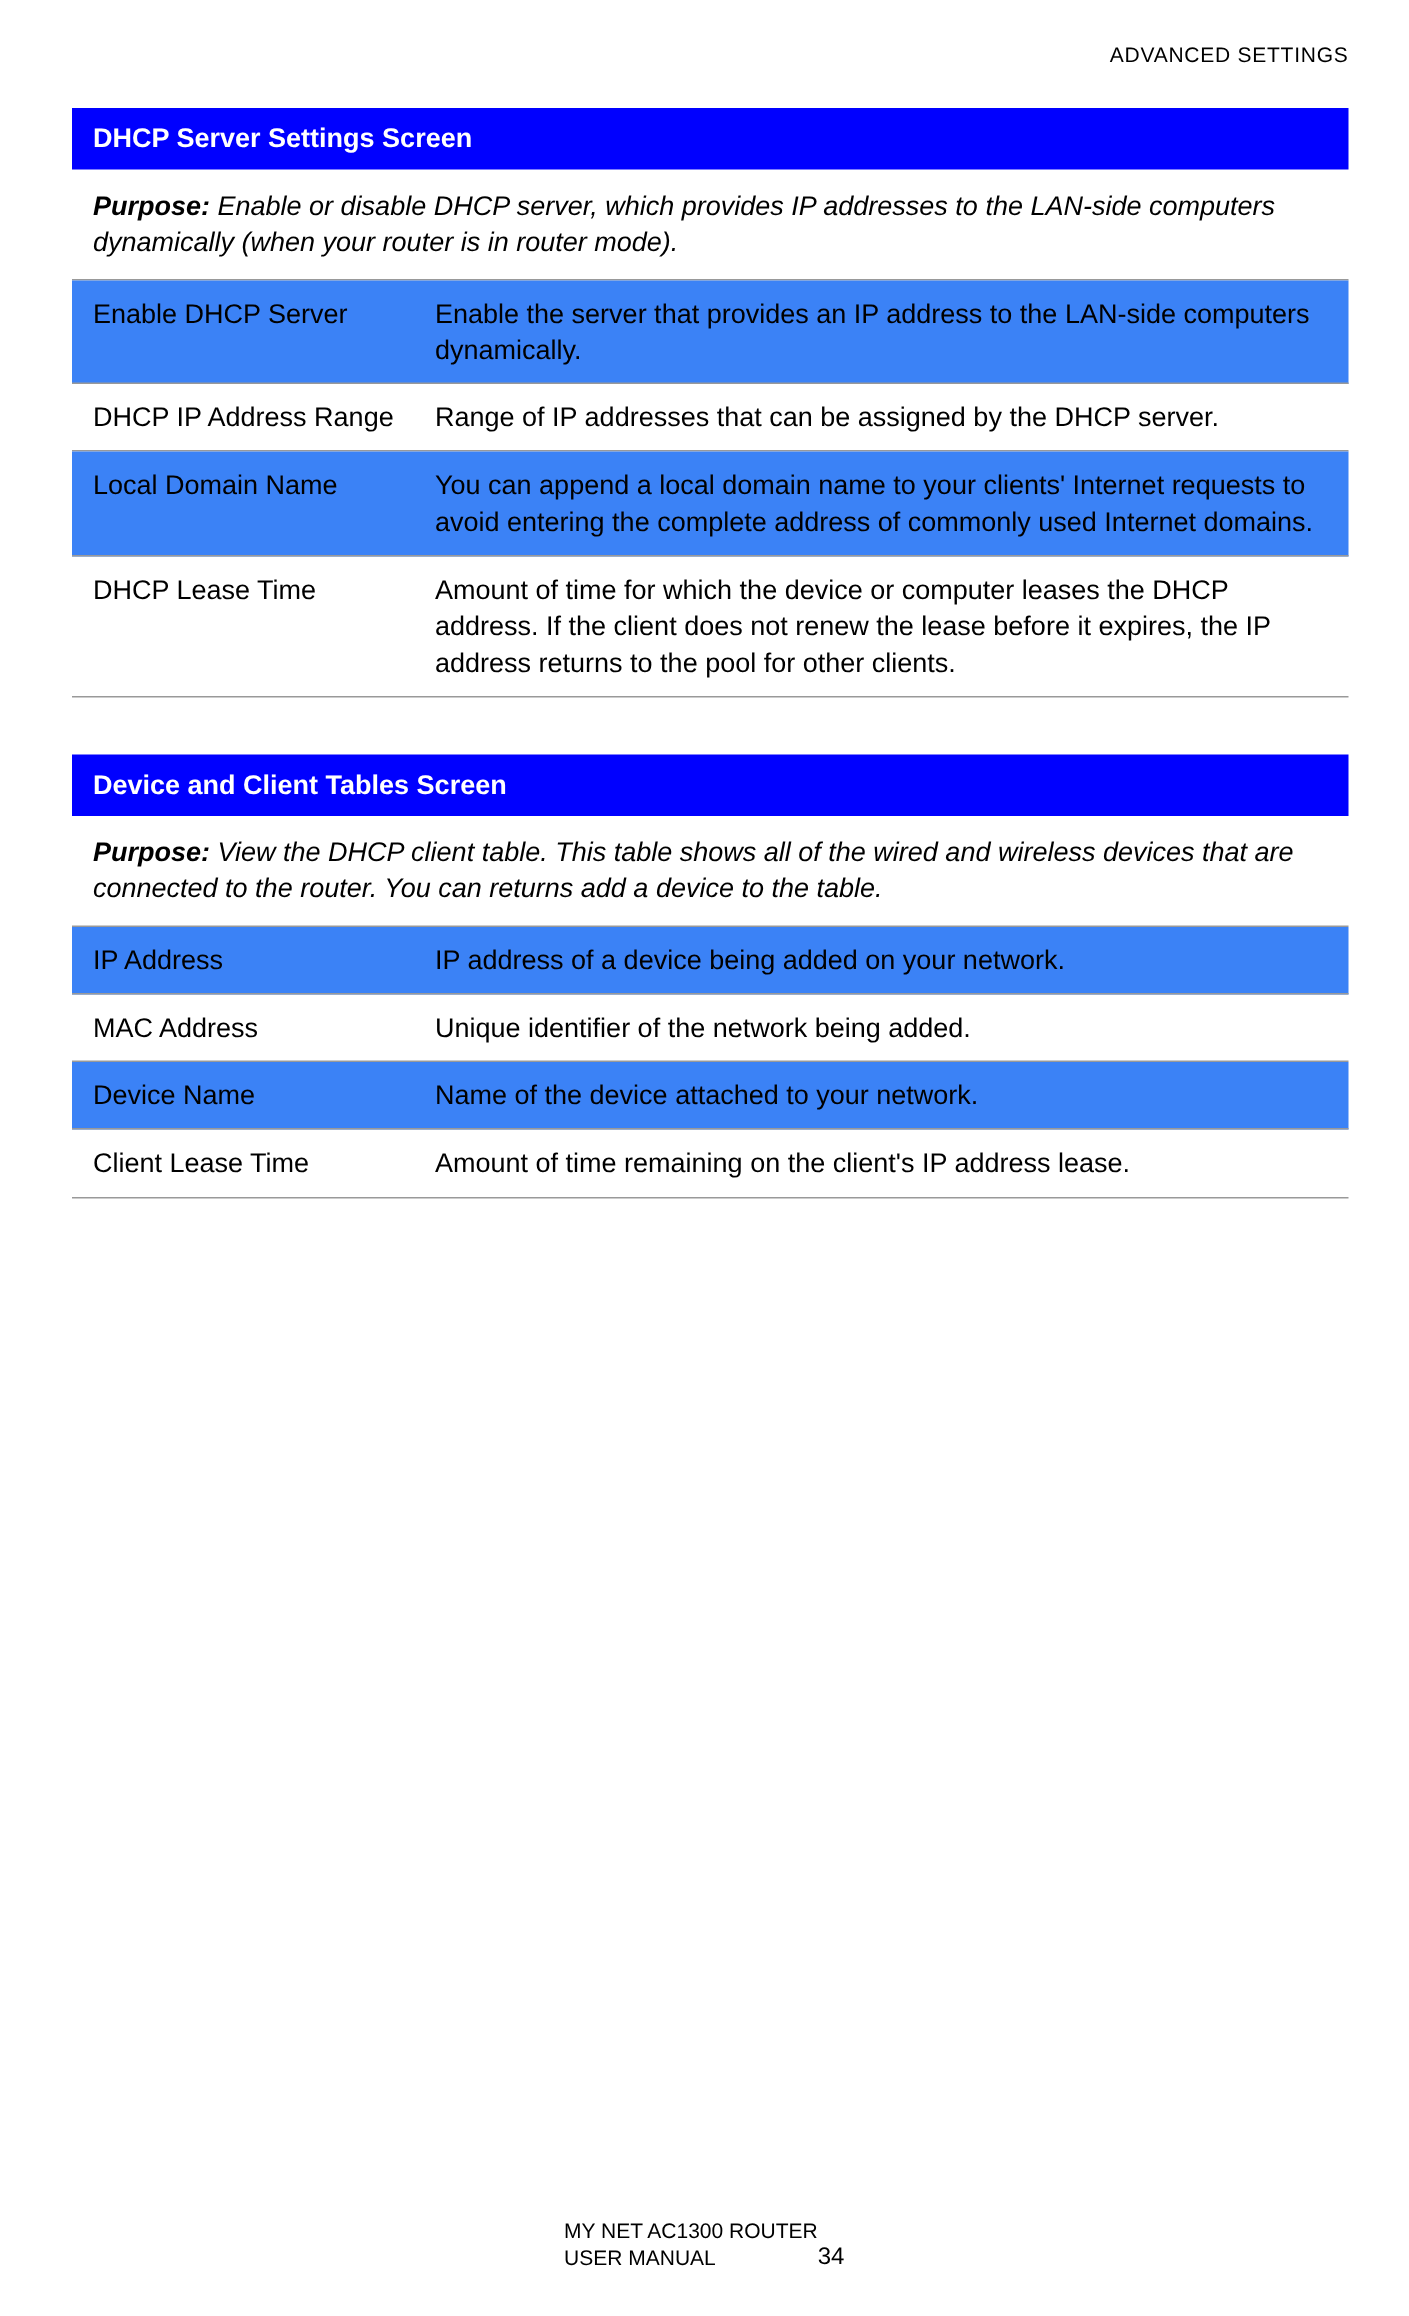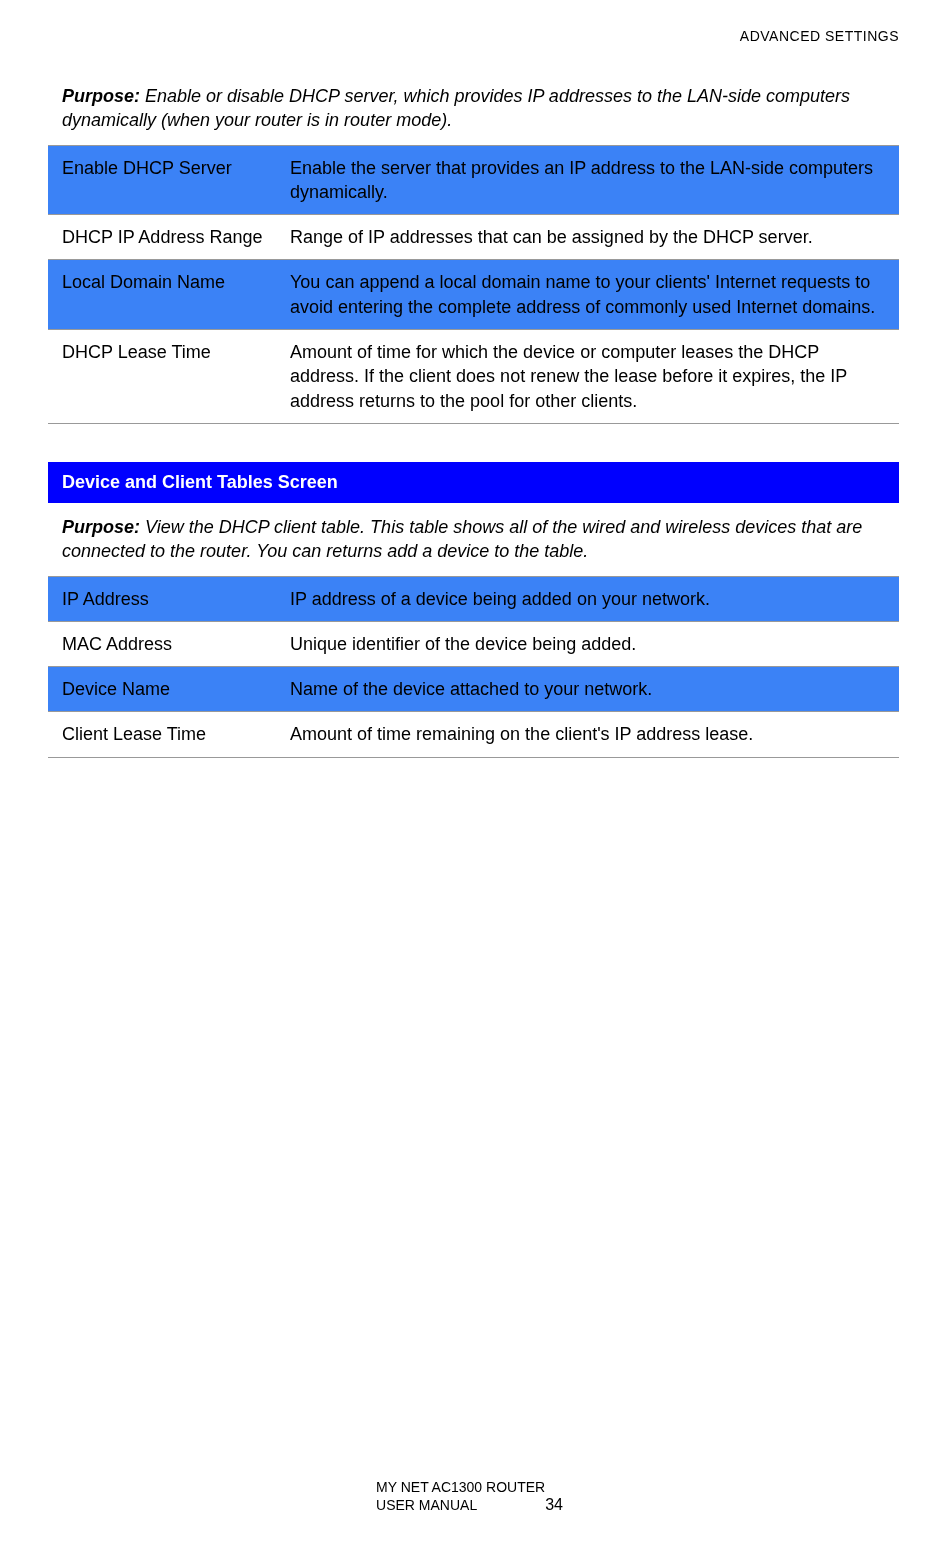--- a/index.html
+++ b/index.html
@@ -80,20 +80,21 @@
     }
   </style>
 </head>
 <body>
 
 <div class="header-right">ADVANCED SETTINGS</div>
 
 <div class="content">
 
   <div class="section">
+    <div class="section-title">DHCP Server Settings Screen</div>
     <div class="purpose-row">
       <span class="purpose-label">Purpose: </span><span>Enable or disable DHCP server, which provides IP addresses to the LAN-side computers dynamically (when your router is in router mode).</span>
     </div>
     <div class="table-row shaded">
       <div class="col-label">Enable DHCP Server</div>
       <div class="col-desc">Enable the server that provides an IP address to the LAN-side computers dynamically.</div>
     </div>
     <div class="table-row">
       <div class="col-label">DHCP IP Address Range</div>
       <div class="col-desc">Range of IP addresses that can be assigned by the DHCP server.</div>
@@ -112,21 +113,21 @@
     <div class="section-title">Device and Client Tables Screen</div>
     <div class="purpose-row">
       <span class="purpose-label">Purpose: </span><span>View the DHCP client table. This table shows all of the wired and wireless devices that are connected to the router. You can returns add a device to the table.</span>
     </div>
     <div class="table-row shaded">
       <div class="col-label">IP Address</div>
       <div class="col-desc">IP address of a device being added on your network.</div>
     </div>
     <div class="table-row">
       <div class="col-label">MAC Address</div>
-      <div class="col-desc">Unique identifier of the device being added.</div>
+      <div class="col-desc">Unique identifier of the network being added.</div>
     </div>
     <div class="table-row shaded">
       <div class="col-label">Device Name</div>
       <div class="col-desc">Name of the device attached to your network.</div>
     </div>
     <div class="table-row">
       <div class="col-label">Client Lease Time</div>
       <div class="col-desc">Amount of time remaining on the client's IP address lease.</div>
     </div>
   </div>

